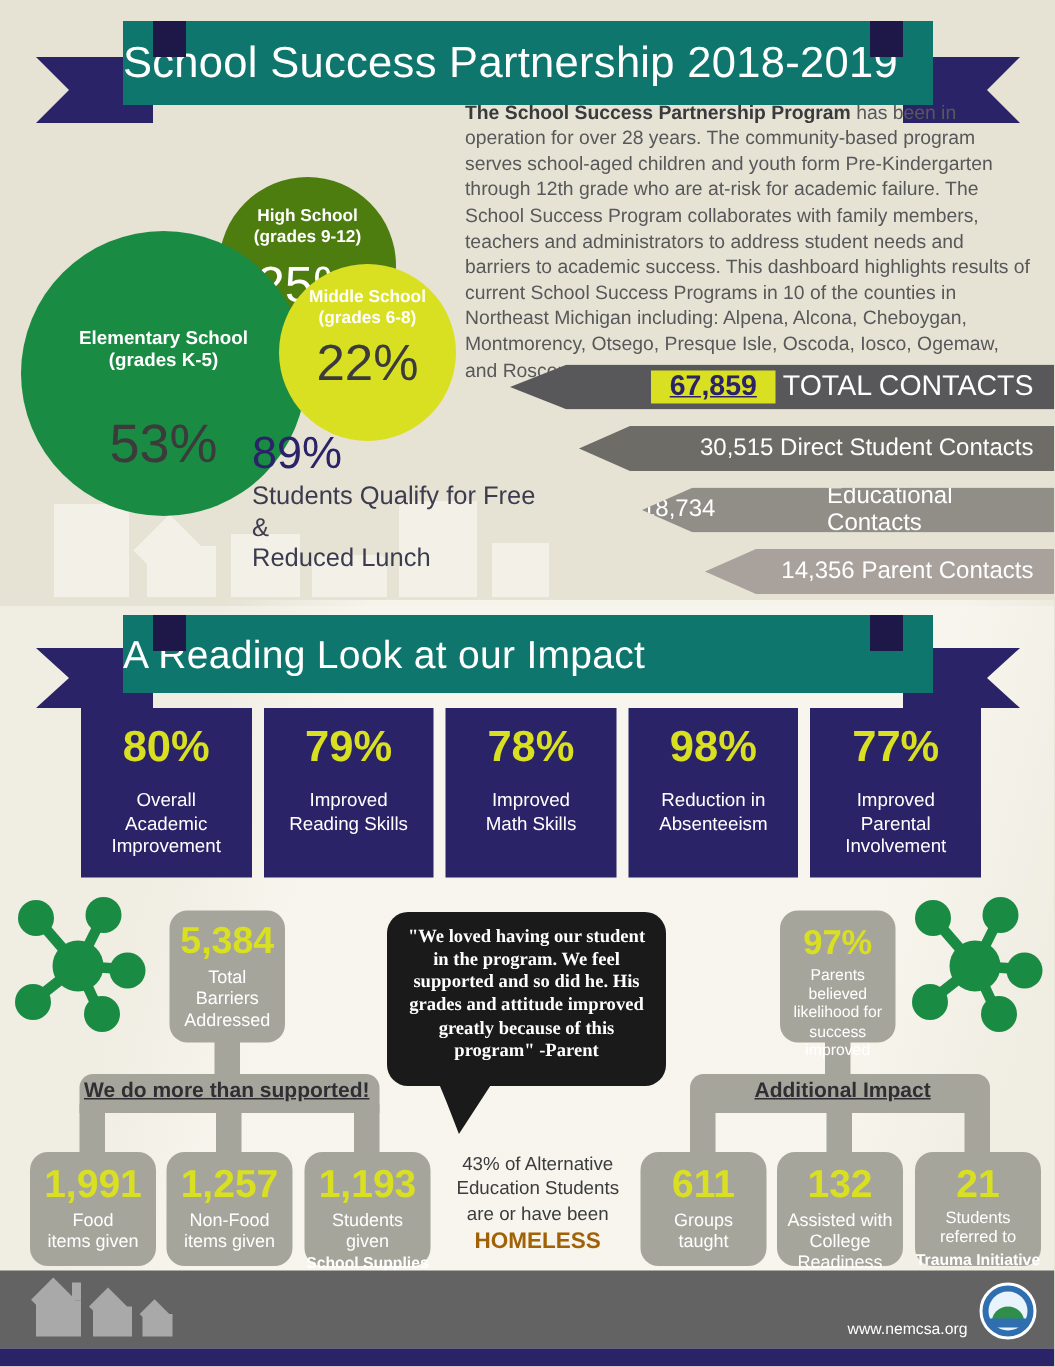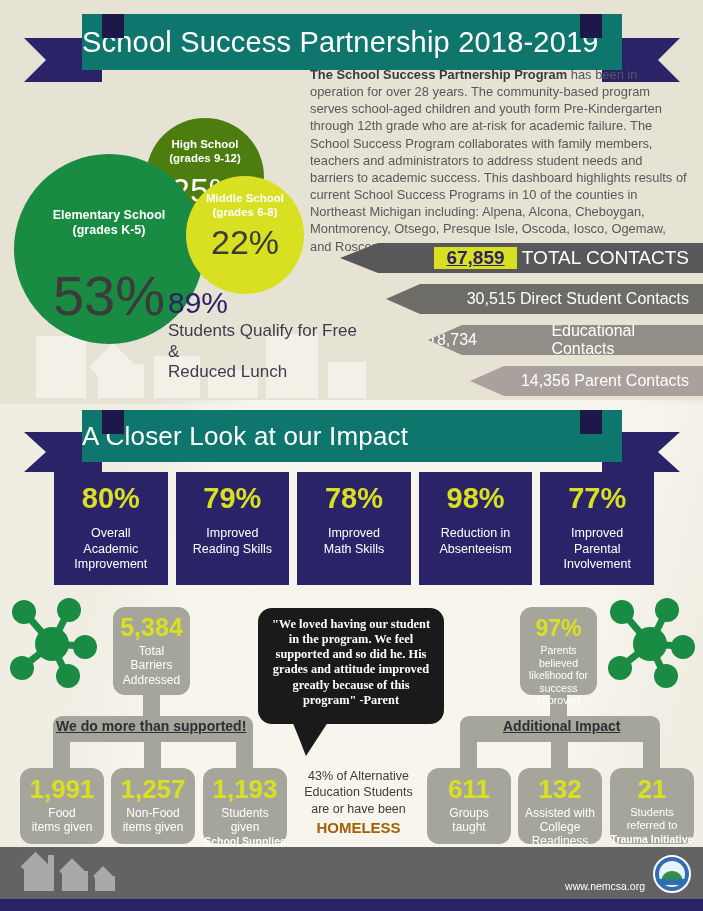--- a/index.html
+++ b/index.html
@@ -43,21 +43,21 @@
     align-items:center;justify-content:flex-start;text-align:center;}
   .bubble .lbl{font-size:11.5px;font-weight:700;line-height:1.18;}
   .bubble .pct{font-weight:400;line-height:1;}
 
   #bubble-high{left:146px;top:70px;width:118px;height:118px;background:#4d7c0f;padding-top:20px;box-sizing:border-box;margin-top:48px;}
   #bubble-high .lbl{color:#ffffff;}
   #bubble-high .pct{color:#ffffff;font-size:34px;margin-top:8px;}
 
   #bubble-elem{left:14px;top:154px;width:190px;height:190px;background:#1a8b43;padding-top:34px;box-sizing:border-box;justify-content:center;}
   #bubble-elem .lbl{color:#ffffff;font-size:12.5px;}
-  #bubble-elem .pct{color:#3b3b3b;font-size:56px;margin-top:30px;}
+  #bubble-elem .pct{color:#3b3b3b;font-size:36px;margin-top:30px;}
 
   #bubble-mid{left:186px;top:176px;width:118px;height:118px;background:#d9e021;padding-top:16px;box-sizing:border-box;}
   #bubble-mid .lbl{color:#ffffff;}
   #bubble-mid .pct{color:#3b3b3b;font-size:34px;margin-top:6px;}
 
   
   #lunch{position:absolute;left:168px;top:288px;width:200px;}
   #lunch .n{color:#2b2368;font-size:30px;line-height:1;}
   #lunch .t{color:#3c3c4e;font-size:17px;line-height:1.22;margin-top:3px;}
 
@@ -225,21 +225,21 @@
     <span>18,734</span>&nbsp;<span>Educational Contacts</span>
   </div>
   <div class="arrow" id="arrow-4">
     <span>14,356</span>&nbsp;<span>Parent Contacts</span>
   </div>
 
   <div class="ribbon" id="banner-impact">
     <div class="tail left"></div>
     <div class="tail right"></div>
     <div class="body">
-      <span>A Closer Look at our Impact</span>
+      <span>A Reading Look at our Impact</span>
     </div>
     <div class="tailshadow left"></div>
     <div class="tailshadow right"></div>
   </div>
 
   <div id="impact-row">
     <div class="stat">
       <div class="v">80%</div>
       <div class="l nl">Overall<br>Academic<br>Improvement</div>
     </div>

